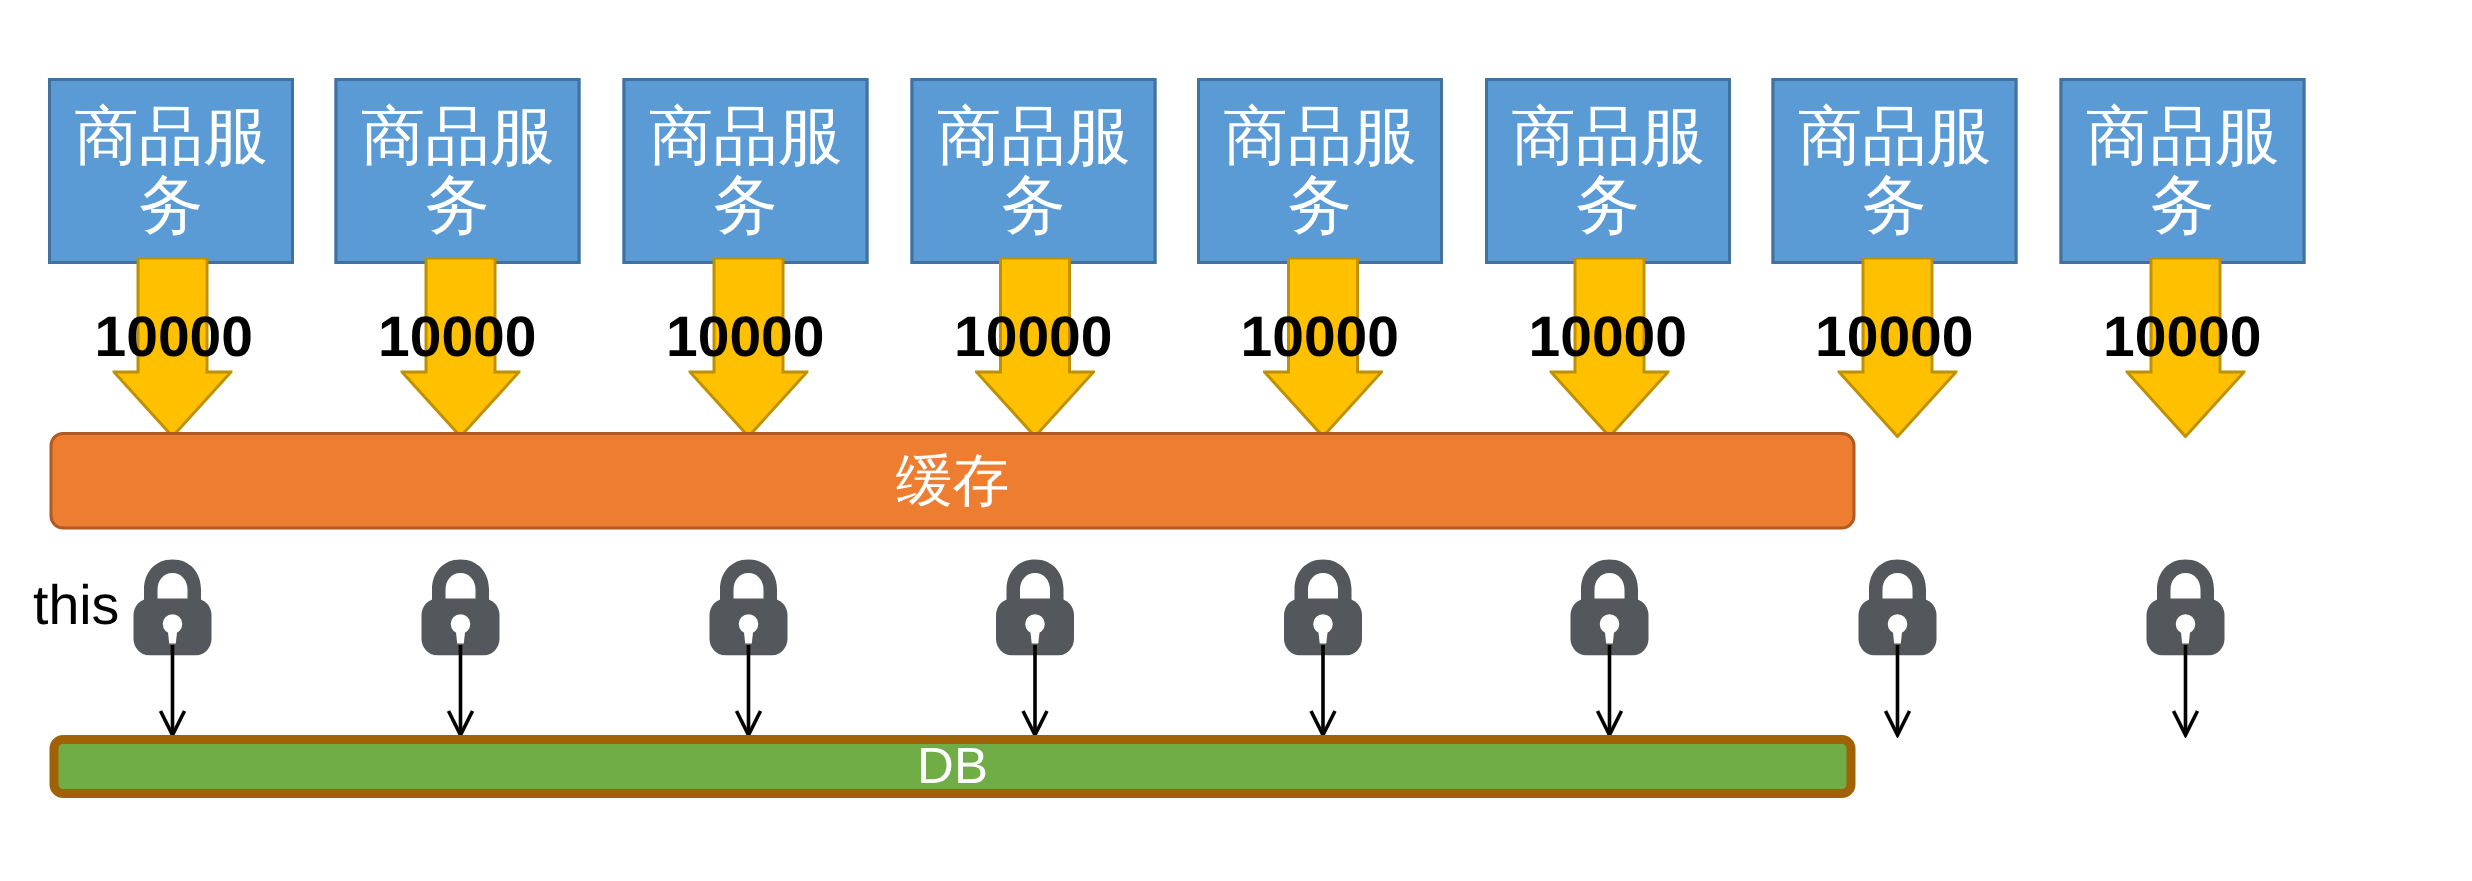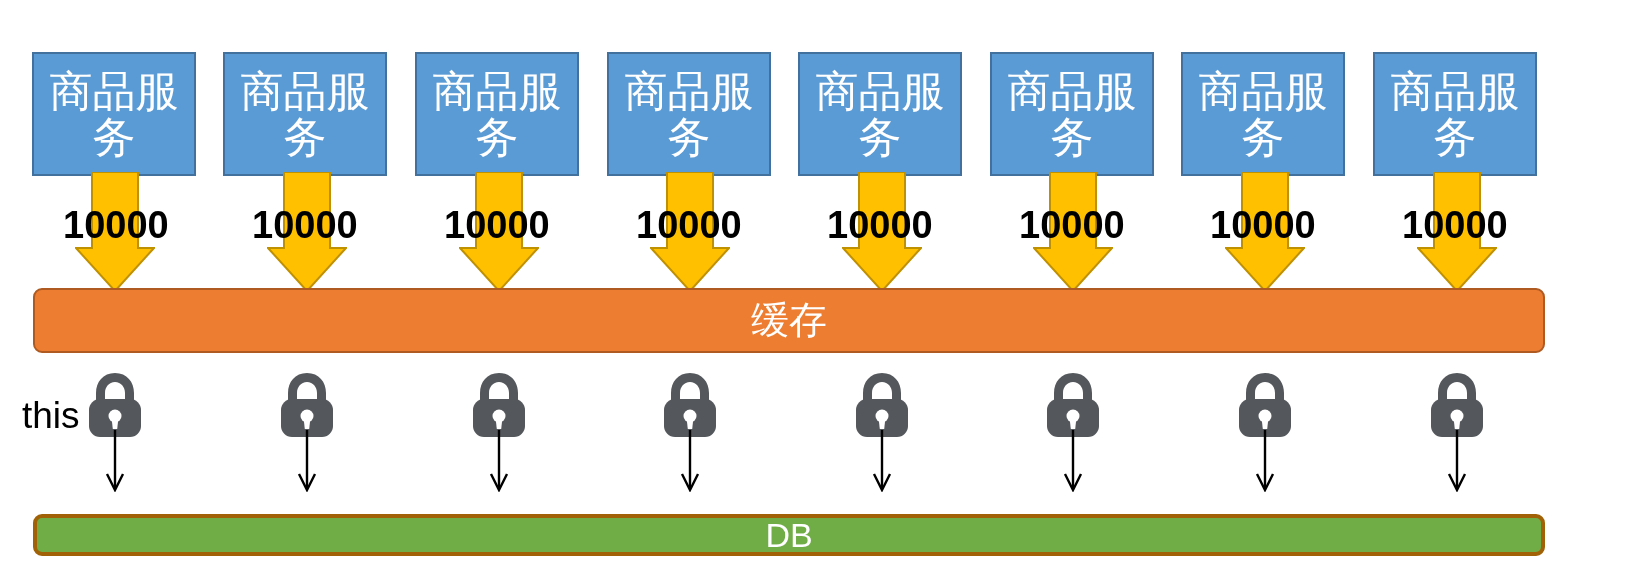--- a/index.html
+++ b/index.html
@@ -61,40 +61,40 @@
     white-space: nowrap;
     text-align: center;
     line-height: 1;
     font-weight: bold;
   }
 
   
   .bar {
     position: absolute;
     left: 33px;
-    width: 1512px;
+    width: 1204px;
     box-sizing: border-box;
     display: flex;
     align-items: center;
     justify-content: center;
     color: #ffffff;
     border-radius: 9px;
   }
   .bar-cache {
     top: 288px;
     height: 65px;
     background: #ED7D31;
     border: 2px solid #AE5A21;
     font-size: 38px;
   }
   .bar-db {
-    top: 514px;
+    top: 490px;
     height: 42px;
     background: #70AD47;
-    border: 4px solid #a16207;
+    border: 6px solid #a16207;
     font-size: 34px;
   }
 
   
   .lock {
     position: absolute;
     width: 64px;
     height: 66px;
   }
   .lock svg { display: block; width: 64px; height: 66px; }
@@ -107,21 +107,20 @@
   }
   .thin-arrow svg { display: block; width: 24px; height: 62px; }
 
   
   .this-label {
     position: absolute;
     font-size: 37px;
     color: #000000;
     line-height: 1;
     white-space: nowrap;
-    margin-top: 12px;
   }
 </style>
 </head>
 <body>
 
 <div id="canvas">
 
   <div class="svc-box" style="left:32px;  top:52px;">
       <span class="svc-label">商品服务</span>
     </div>

